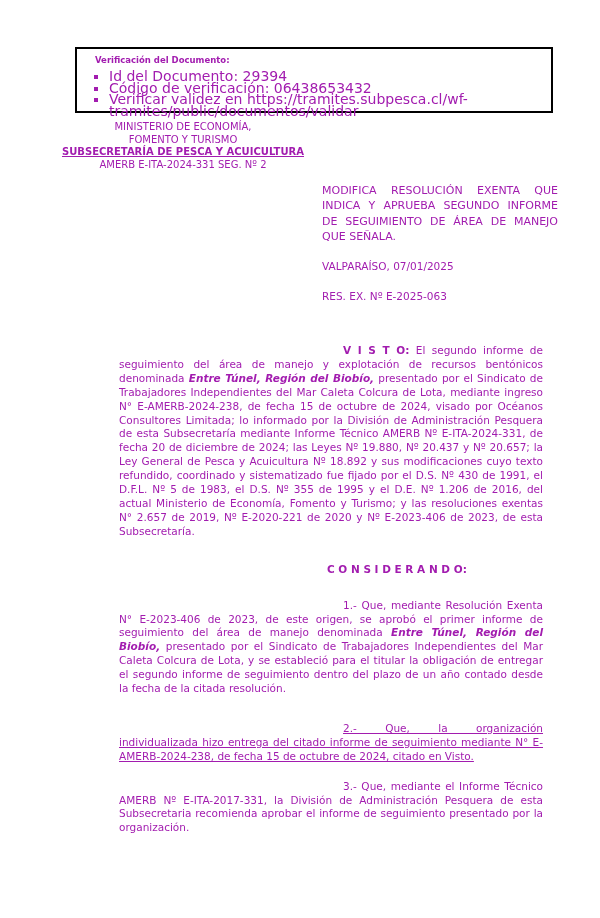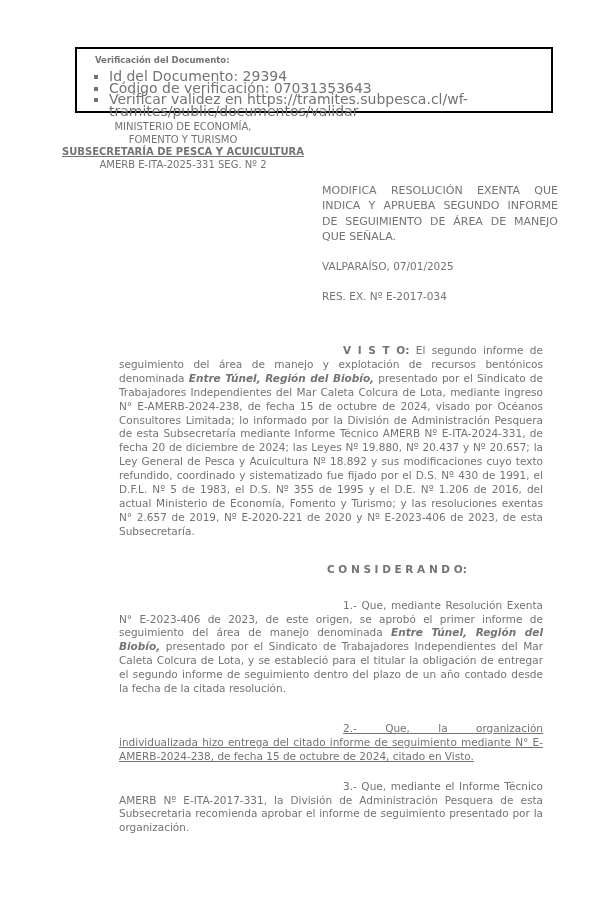--- a/index.html
+++ b/index.html
@@ -1,21 +1,21 @@
 <!DOCTYPE html>
 <html><head>
 <meta charset="utf-8">
 <style>
   html, body { margin: 0; padding: 0; background: #ffffff; }
   .page {
     position: relative;
     width: 600px;
     height: 870px;
     background: #ffffff;
-    color: #737373;
+    color: #a21caf;
     font-family: "DejaVu Sans", "Liberation Sans", sans-serif;
     overflow: hidden;
   }
   .bold { font-weight: bold; }
   .bolditalic { font-weight: bold; font-style: italic; }
 
   
   .verify-box {
     position: absolute;
     left: 75px; top: 47px;
@@ -96,37 +96,37 @@
 </style>
 </head>
 <body>
 
 <div class="page">
 
   <div class="verify-box">
     <div class="verify-title">Verificación del Documento:</div>
     <ul class="verify-list">
       <li>Id del Documento: 29394</li>
-      <li>Código de verificación: 07031353643</li>
+      <li>Código de verificación: 06438653432</li>
       <li>Verificar validez en https://tramites.subpesca.cl/wf-tramites/public/documentos/validar</li>
     </ul>
   </div>
 
   <div class="letterhead">
     <div>MINISTERIO DE ECONOMÍA,</div>
     <div>FOMENTO Y TURISMO</div>
     <div class="org">SUBSECRETARÍA DE PESCA Y ACUICULTURA</div>
-    <div>AMERB E-ITA-2025-331 SEG. Nº 2</div>
+    <div>AMERB E-ITA-2024-331 SEG. Nº 2</div>
   </div>
 
   <div class="title-block">MODIFICA RESOLUCIÓN EXENTA QUE INDICA Y APRUEBA SEGUNDO INFORME DE SEGUIMIENTO DE ÁREA DE MANEJO QUE SEÑALA.</div>
 
   <div class="place-date">VALPARAÍSO, 07/01/2025</div>
 
-  <div class="res-number">RES. EX. Nº E-2017-034</div>
+  <div class="res-number">RES. EX. Nº E-2025-063</div>
 
   <div class="body-block">
 
     <p class="indent"><span class="bold">V I S T O:</span><span> El segundo informe de seguimiento del área de manejo y explotación de recursos bentónicos denominada </span><span class="bolditalic">Entre Túnel, Región del Biobío,</span><span> presentado por el Sindicato de Trabajadores Independientes del Mar Caleta Colcura de Lota, mediante ingreso N° E-AMERB-2024-238, de fecha 15 de octubre de 2024, visado por Océanos Consultores Limitada; lo informado por la División de Administración Pesquera de esta Subsecretaría mediante Informe Técnico AMERB Nº E-ITA-2024-331, de fecha 20 de diciembre de 2024; las Leyes Nº 19.880, Nº 20.437 y Nº 20.657; la Ley General de Pesca y Acuicultura Nº 18.892 y sus modificaciones cuyo texto refundido, coordinado y sistematizado fue fijado por el D.S. Nº 430 de 1991, el D.F.L. Nº 5 de 1983, el D.S. Nº 355 de 1995 y el D.E. Nº 1.206 de 2016, del actual Ministerio de Economía, Fomento y Turismo; y las resoluciones exentas N° 2.657 de 2019, Nº E-2020-221 de 2020 y Nº E-2023-406 de 2023, de esta Subsecretaría.</span></p>
 
     <p class="heading-considerando">C O N S I D E R A N D O:</p>
 
     <p class="indent mt-section"><span>1.- Que, mediante Resolución Exenta N° E-2023-406 de 2023, de este origen, se aprobó el primer informe de seguimiento del área de manejo denominada </span><span class="bolditalic">Entre Túnel, Región del Biobío,</span><span> presentado por el Sindicato de Trabajadores Independientes del Mar Caleta Colcura de Lota, y se estableció para el titular la obligación de entregar el segundo informe de seguimiento dentro del plazo de un año contado desde la fecha de la citada resolución.</span></p>
 
     <p class="indent mt-para-lg">2.- Que, la organización individualizada hizo entrega del citado informe de seguimiento mediante N° E-AMERB-2024-238, de fecha 15 de octubre de 2024, citado en Visto.</p>

